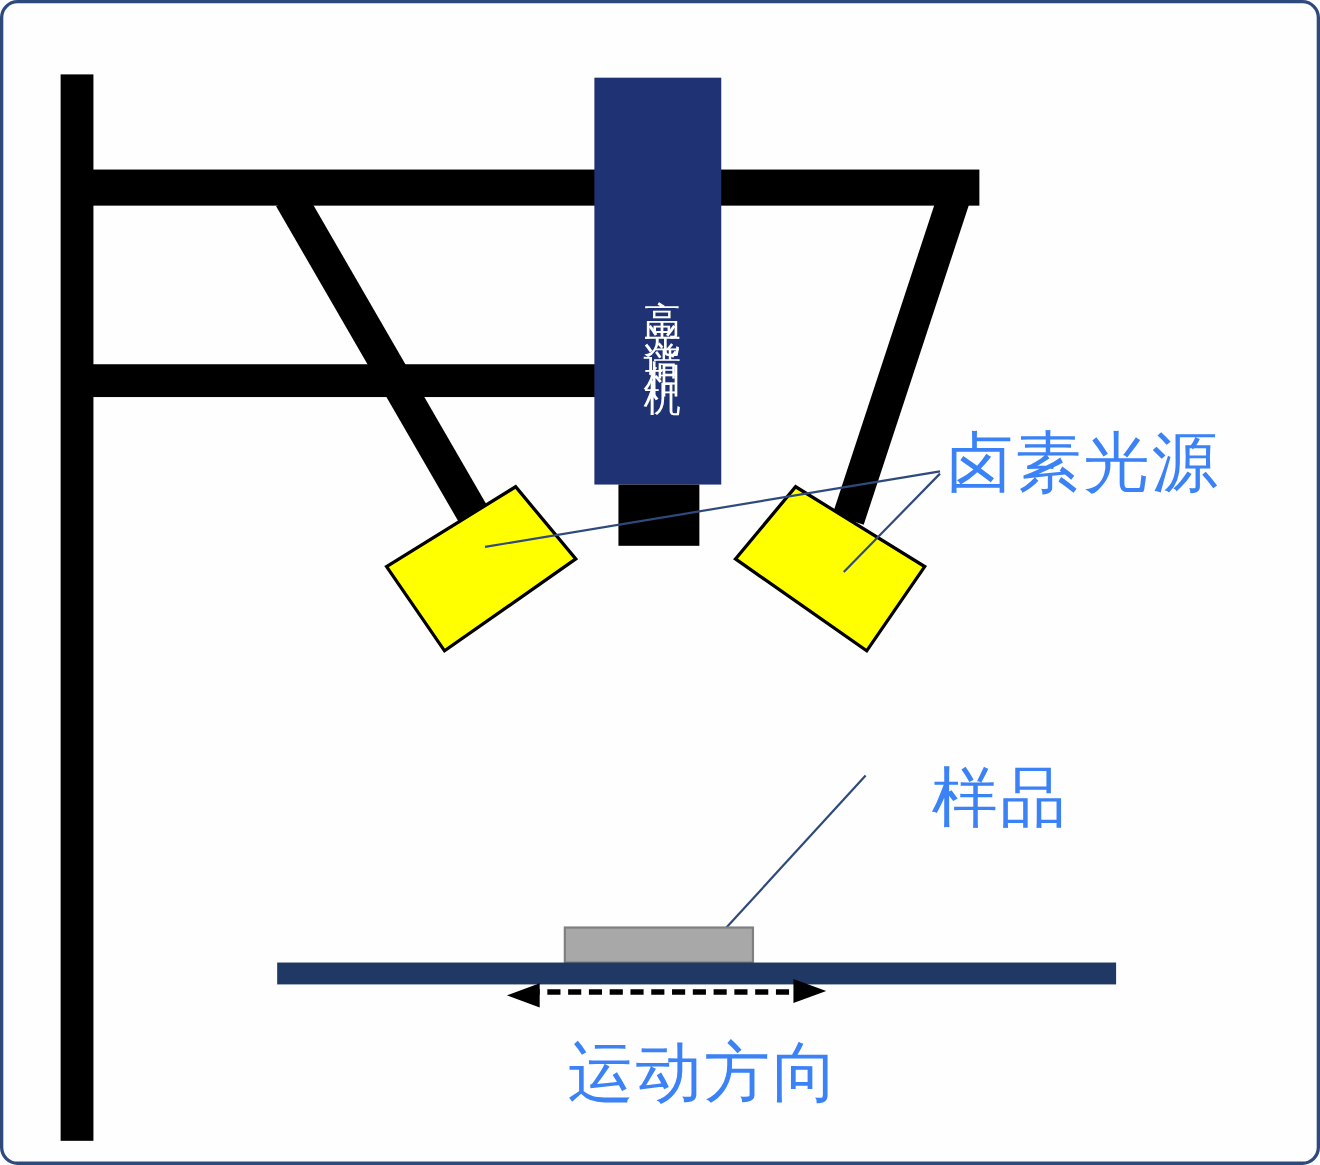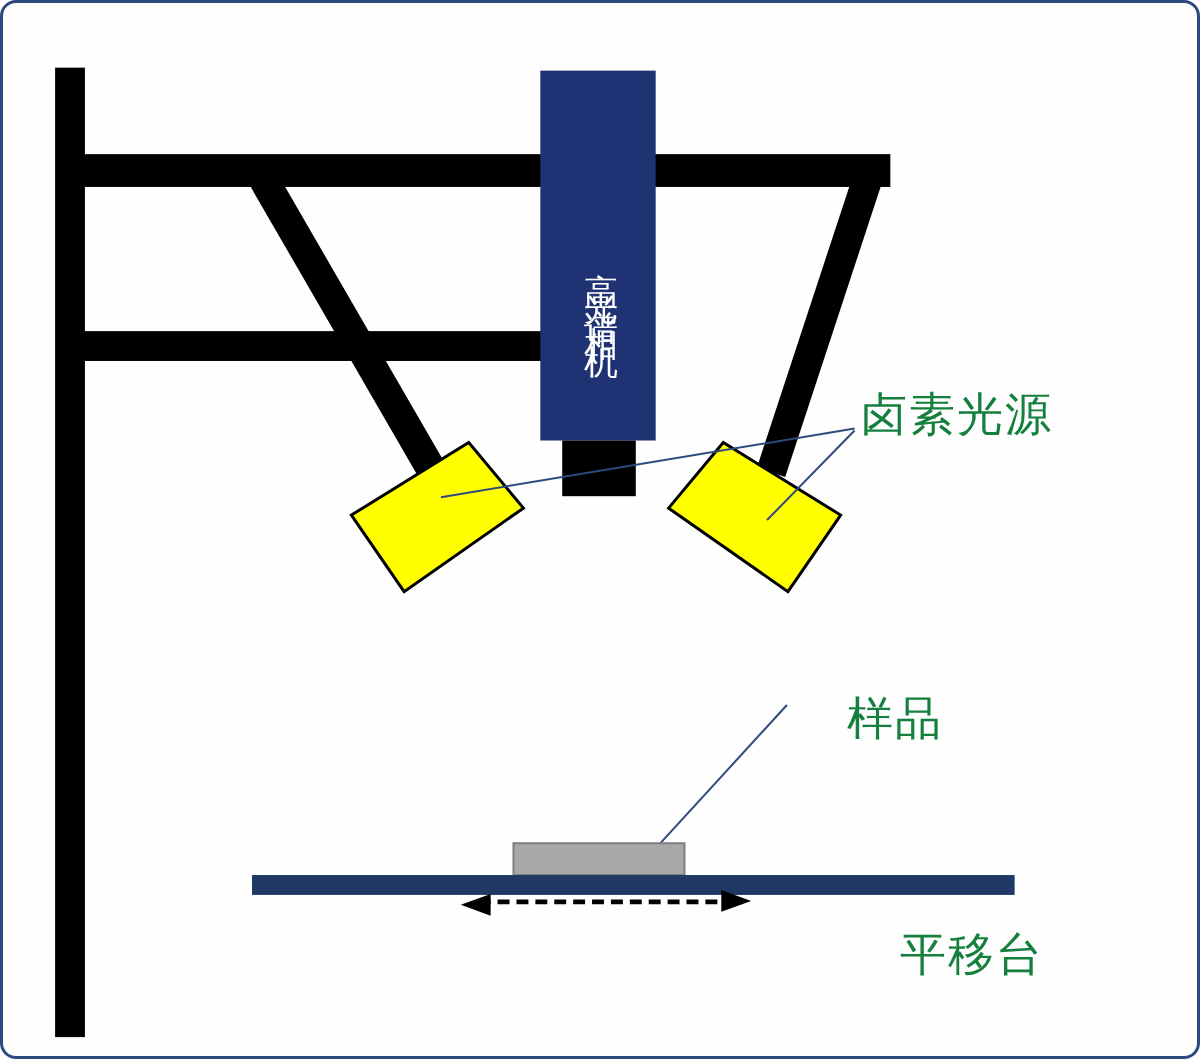--- a/index.html
+++ b/index.html
@@ -9,22 +9,22 @@
     background:#fefefe;
     border:3px solid #2e4a7c;
     border-radius:16px;
     box-sizing:border-box;
     overflow:hidden;
     font-family:"DejaVu Sans","Liberation Sans",sans-serif;
   }
   .canvas svg{position:absolute;left:0;top:0;width:100%;height:100%;}
   .label{
     position:absolute;
-    color:#15803d;
-    font-size:46px;
+    color:#3b82f6;
+    font-size:60px;
     font-weight:500;
     letter-spacing:2px;
     white-space:nowrap;
     line-height:1;
   }
   .camera-label{
     position:absolute;
     left:541px;top:128px;
     width:115px;height:320px;
     display:flex;align-items:center;justify-content:center;
@@ -69,16 +69,16 @@
     <polygon points="752,903 722,892 722,914" fill="#000000"></polygon>
     <polygon points="460,907 490,896 490,918" fill="#000000"></polygon>
   </svg>
 
   <div class="camera-label">高光谱相机</div>
 
   <div class="label" style="left:858px;top:388px;">卤素光源</div>
 
   <div class="label" style="left:844px;top:692px;">样品</div>
 
+  <div class="label" style="left:513px;top:942px;">运动方向</div>
 
-  <div class="label" style="left:897px;top:928px;">平移台</div>
 
 </div>
 
 </body></html>

